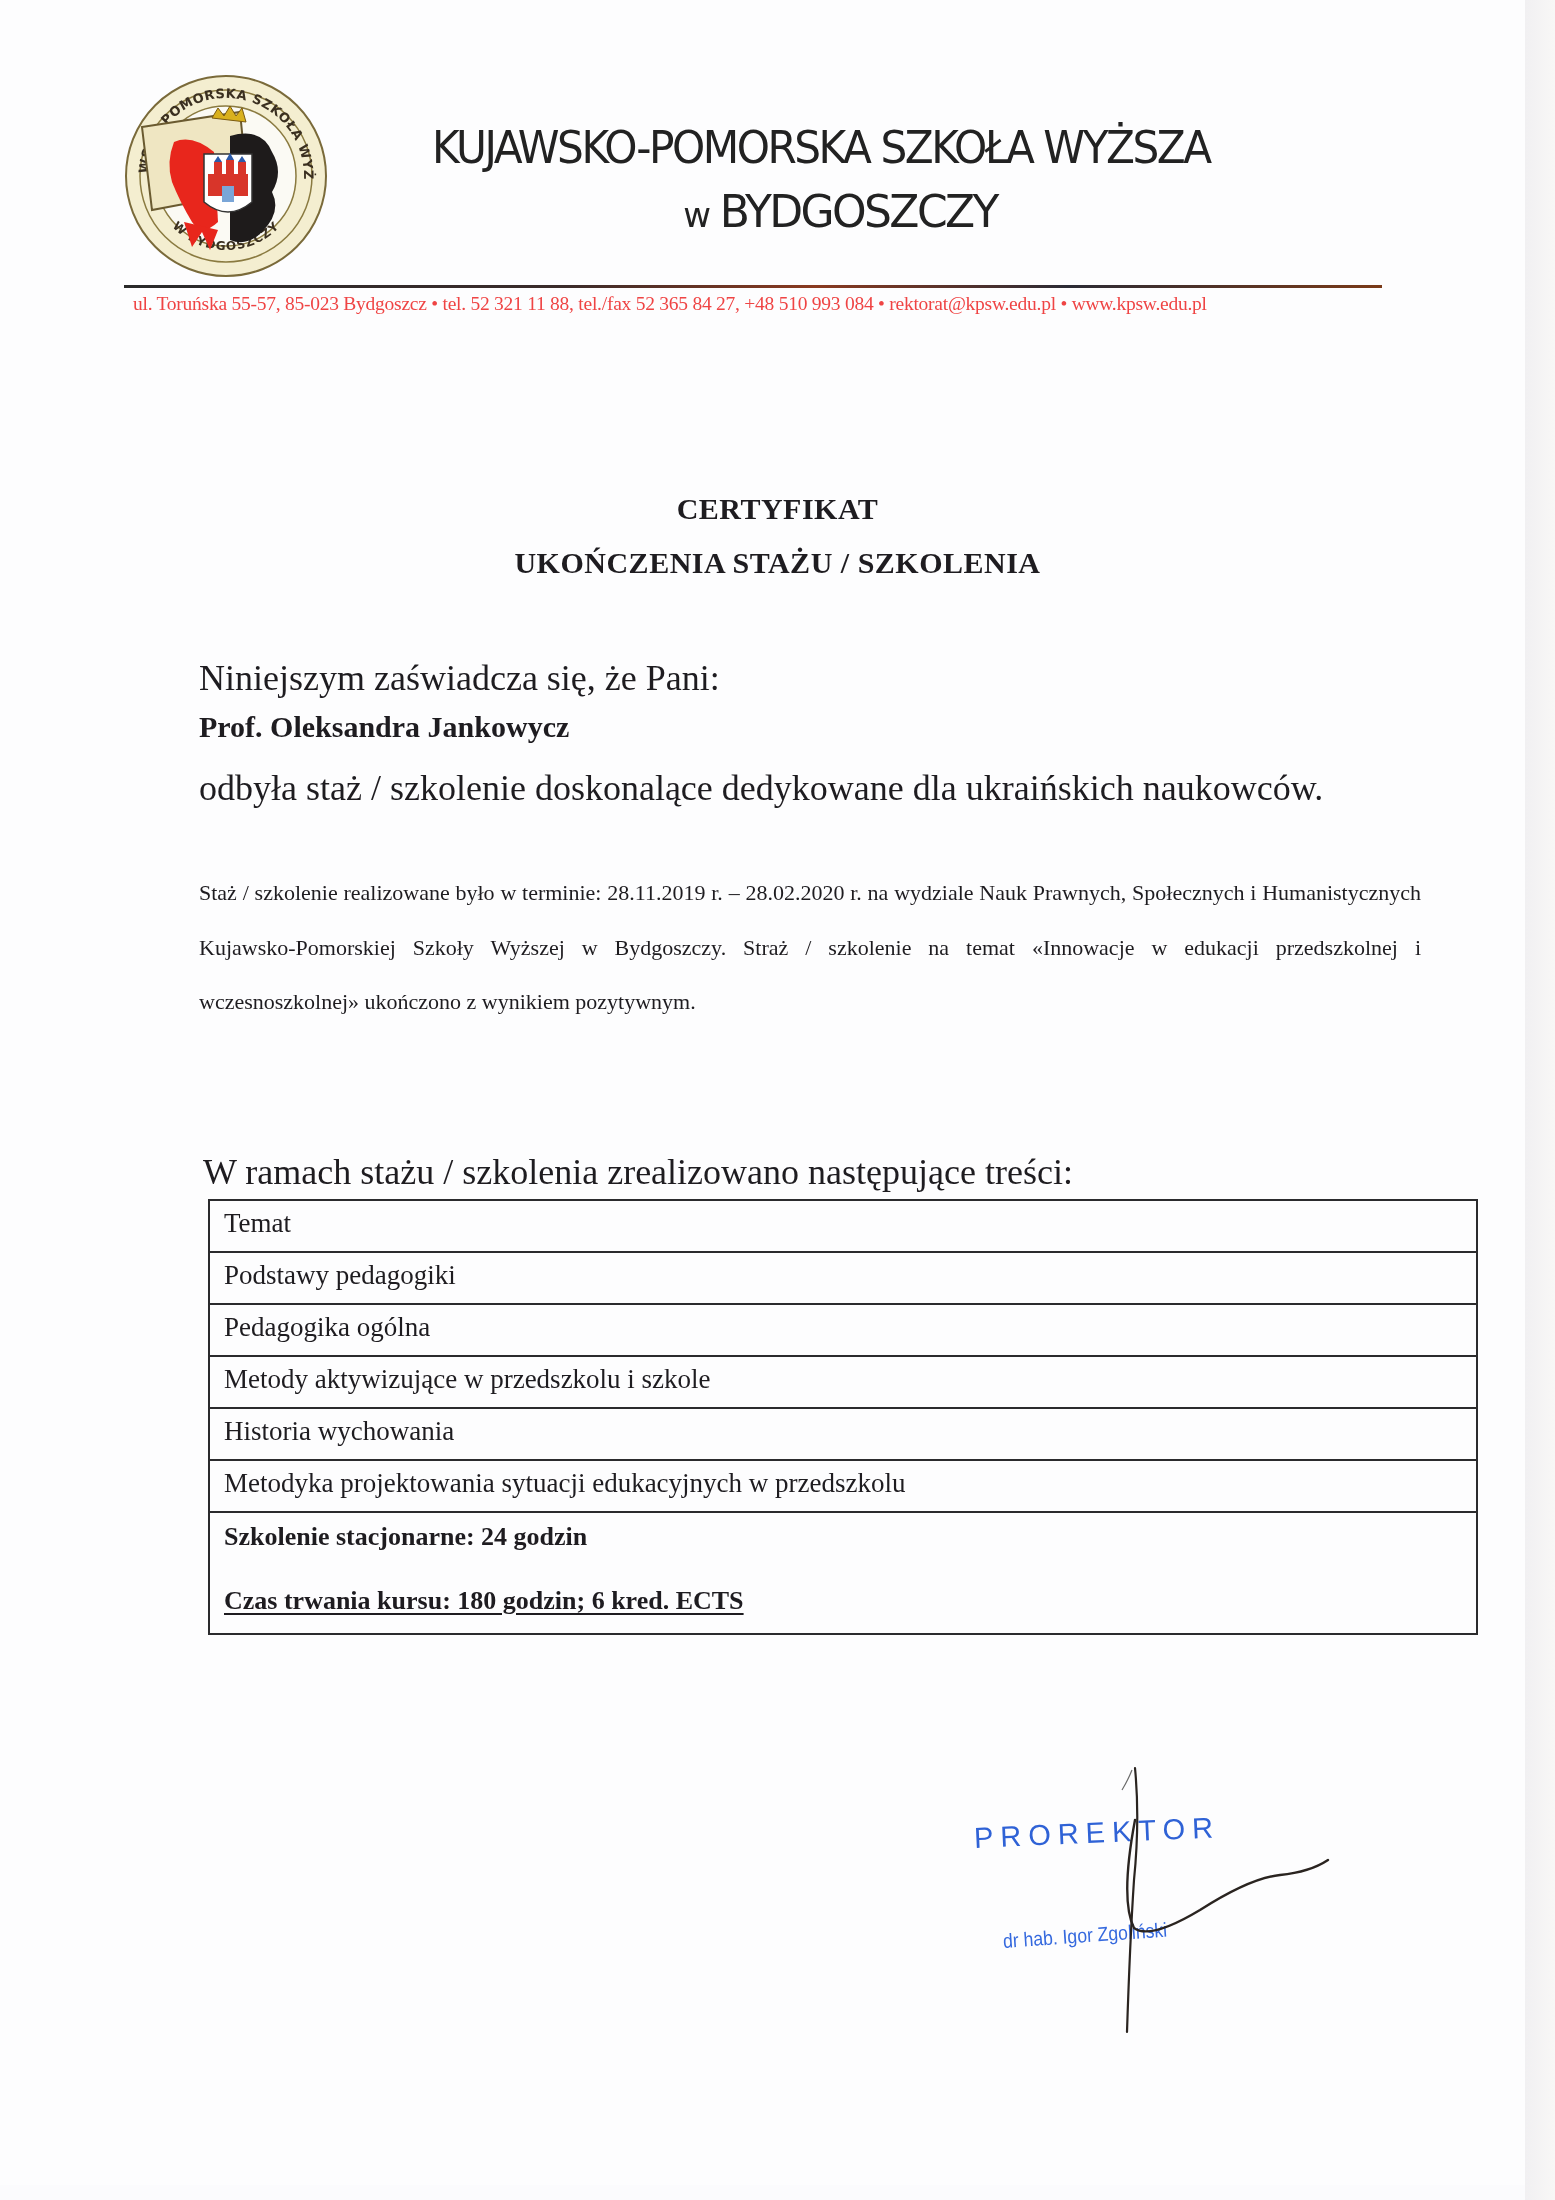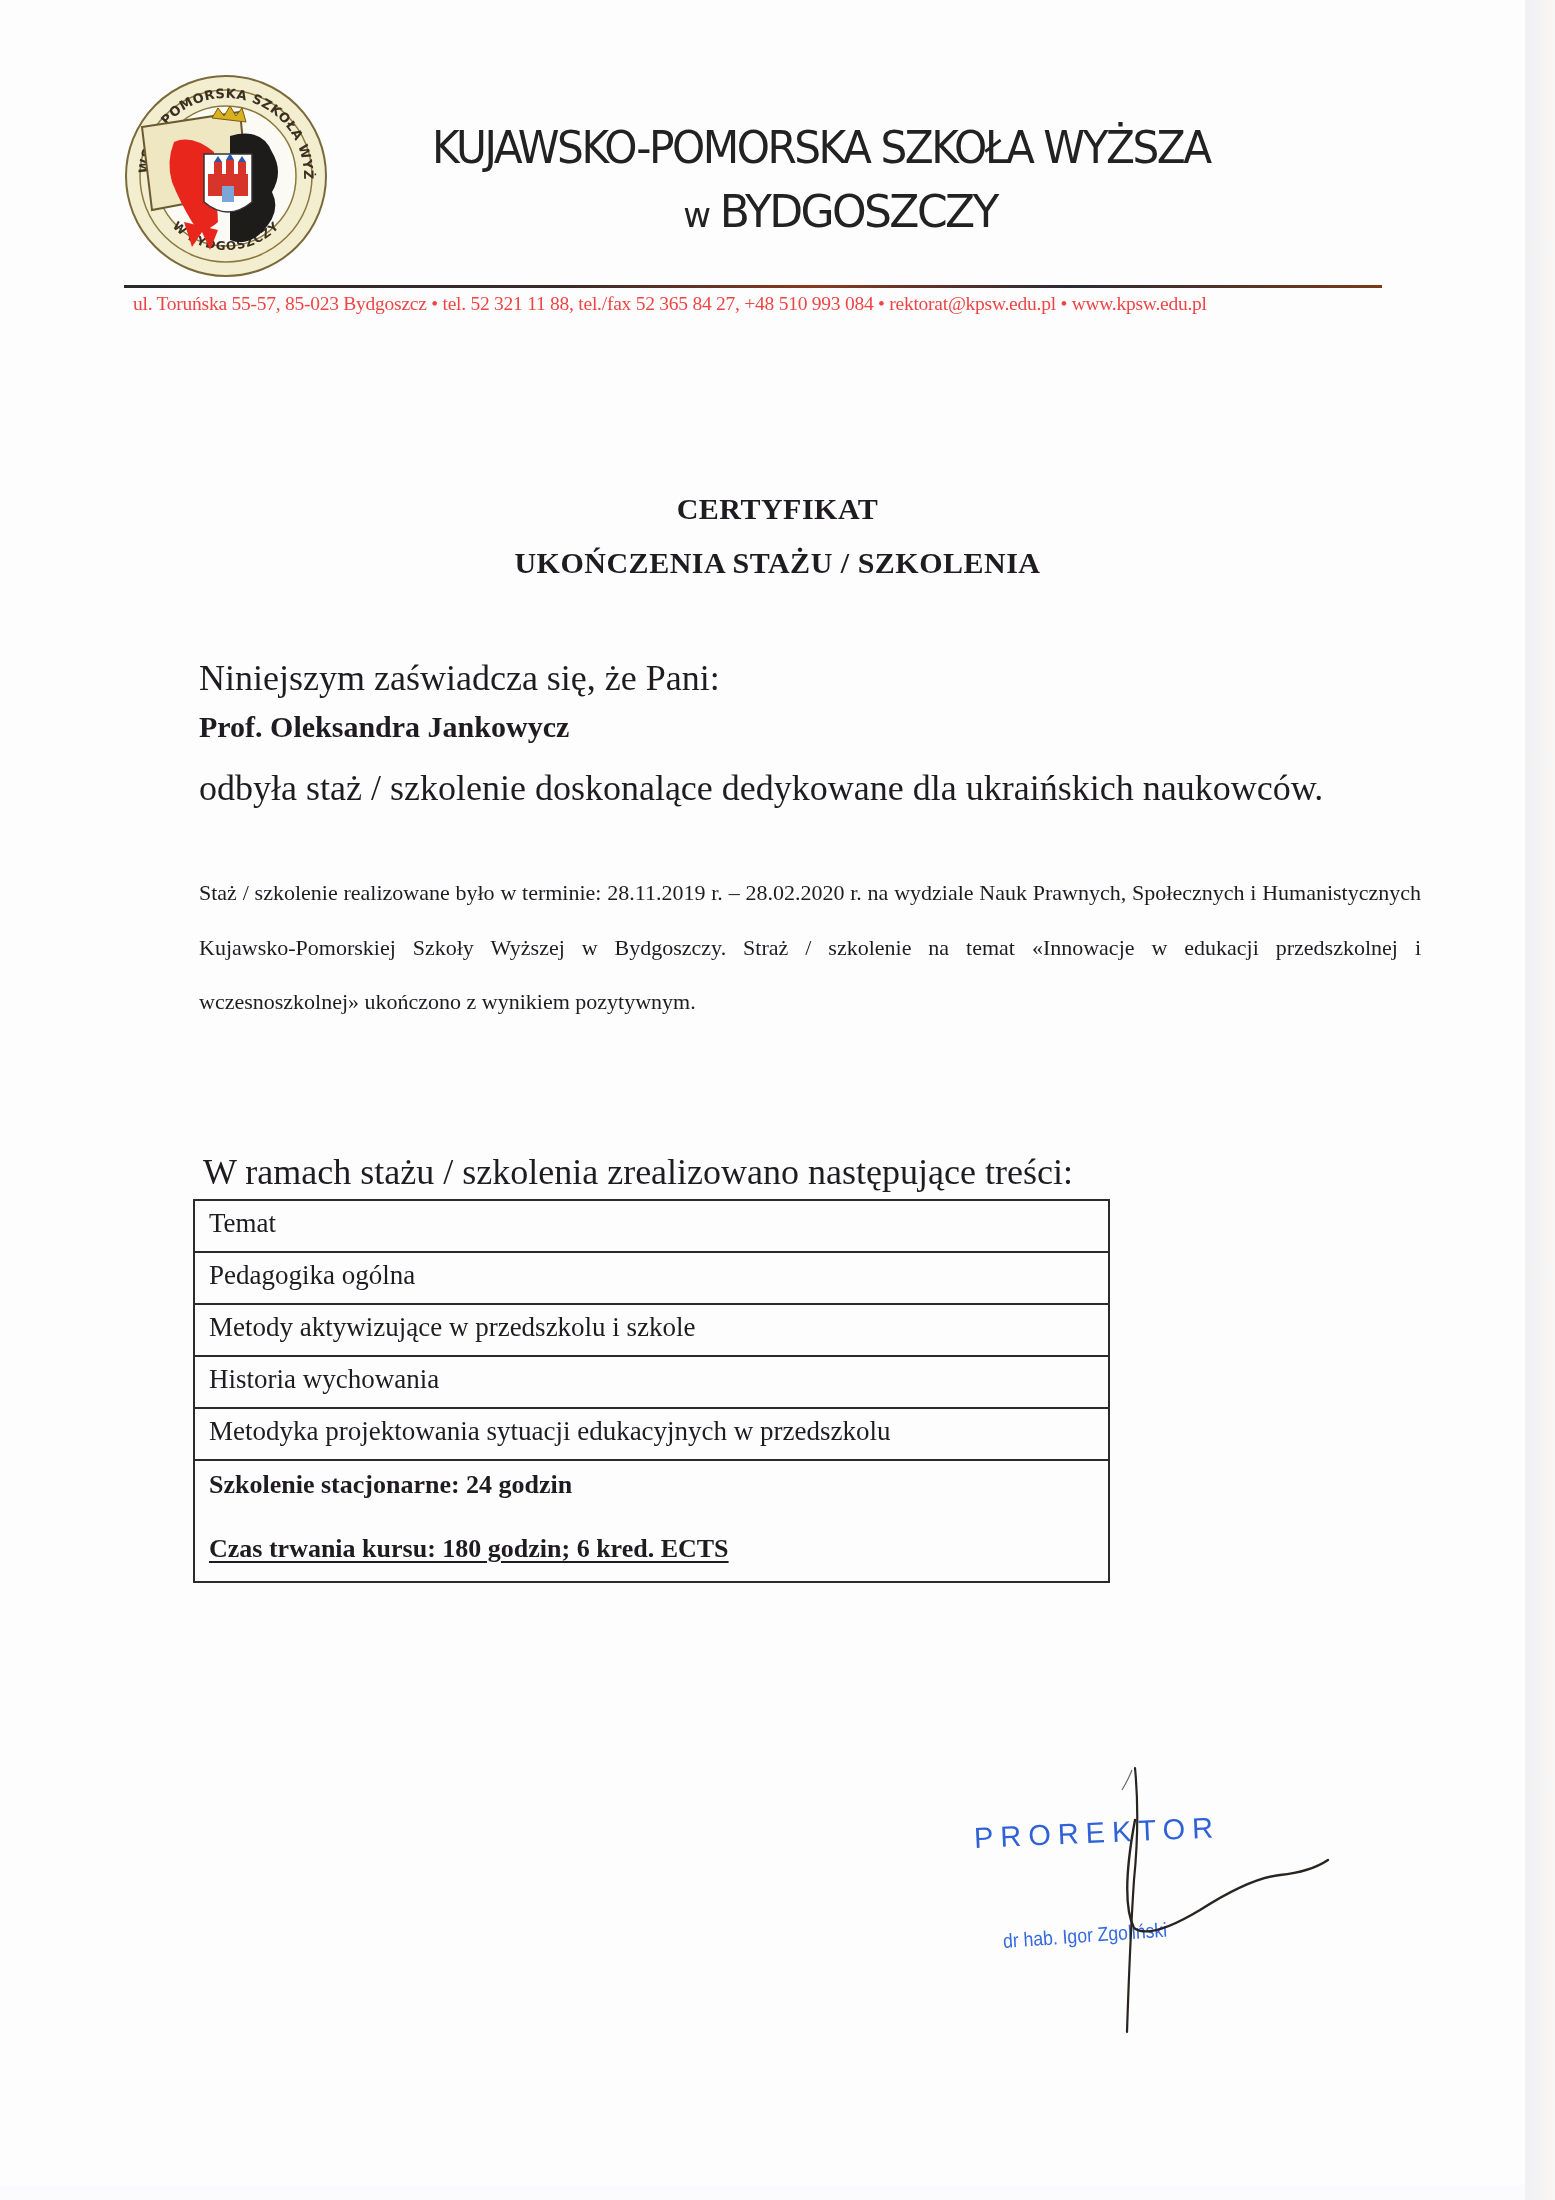--- a/index.html
+++ b/index.html
@@ -60,21 +60,21 @@
 
   .para {
     position: absolute; left: 199px; top: 866px; width: 1222px;
     font-size: 22px; line-height: 54.5px; text-align: justify;
     text-align-last: left; color: #1e1c20;
   }
 
   .table-intro { left: 203px; top: 1151px; }
 
   table.topics {
-    position: absolute; left: 193px; top: 1199px; width: 917px;
+    position: absolute; left: 208px; top: 1199px; width: 1270px;
     border-collapse: collapse;
   }
   table.topics td {
     border: 2px solid #2b2b2d; padding: 2px 14px 0 14px;
     font-size: 27px; height: 48px; vertical-align: top; line-height: 40px;
     color: #1e1c20;
   }
   td.summary { height: 116px !important; padding-top: 4px !important; }
   .sum-line { font-weight: bold; font-size: 26px; line-height: 40px; display: block; }
   .sum-line.u { text-decoration: underline; text-decoration-thickness: 2px; text-underline-offset: 4px; margin-top: 24px; }
@@ -146,20 +146,23 @@
 <div class="para">Staż / szkolenie realizowane było w terminie: 28.11.2019 r. – 28.02.2020 r. na wydziale Nauk Prawnych, Społecznych i Humanistycznych Kujawsko-Pomorskiej Szkoły Wyższej w Bydgoszczy. Straż / szkolenie na temat «Innowacje w edukacji przedszkolnej i wczesnoszkolnej» ukończono z wynikiem pozytywnym.</div>
 
 <div class="abs body-text table-intro">W ramach stażu / szkolenia zrealizowano następujące treści:</div>
 
 <table class="topics">
   <tbody>
       <tr>
         <td>Temat</td>
       </tr>
   <tr>
+        <td>Podstawy pedagogiki</td>
+      </tr>
+  <tr>
         <td>Pedagogika ogólna</td>
       </tr>
   <tr>
         <td>Metody aktywizujące w przedszkolu i szkole</td>
       </tr>
   <tr>
         <td>Historia wychowania</td>
       </tr>
   <tr>
         <td>Metodyka projektowania sytuacji edukacyjnych w przedszkolu</td>

